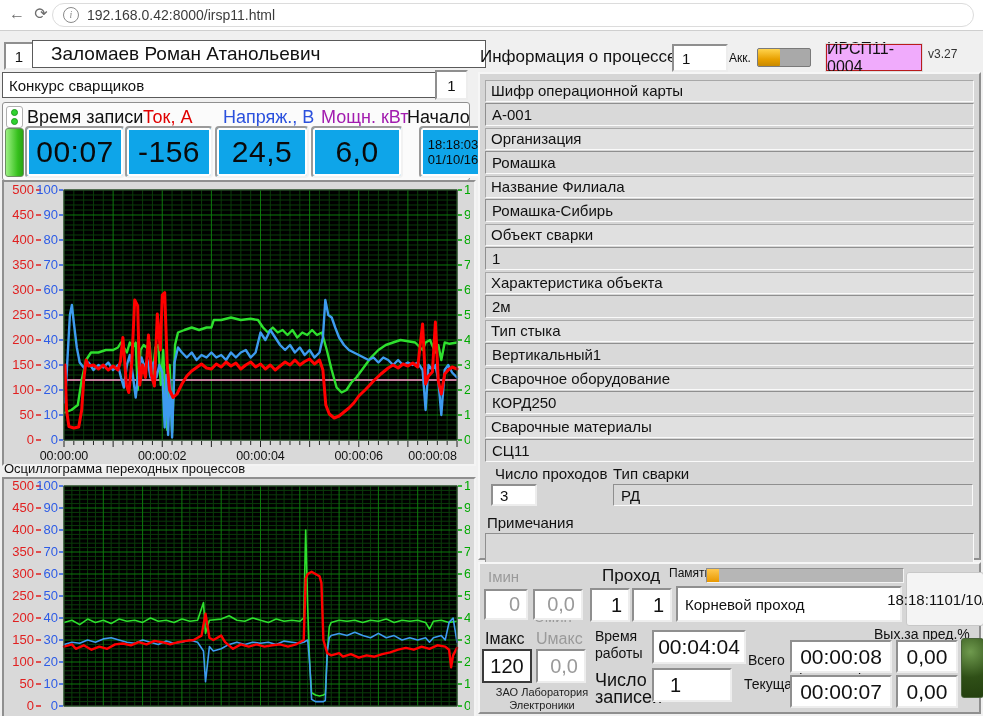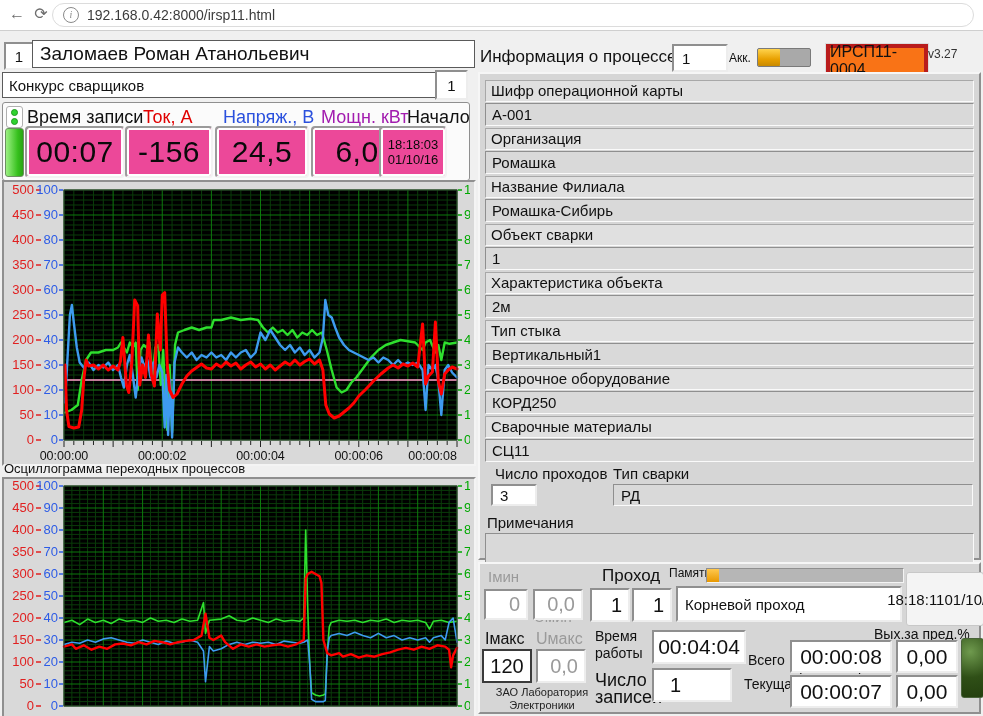--- a/index.html
+++ b/index.html
@@ -11,36 +11,36 @@
   .nav-ico{position:absolute;top:3px;font-size:16px;color:#6d6d6d;width:22px;height:22px;
            text-align:center;line-height:22px;cursor:pointer;}
   .url-box{position:absolute;left:52px;top:3px;width:920px;height:22px;border:1px solid #dcdcdc;
            border-radius:12px;background:#fff;display:flex;align-items:center;}
   .info-ico{width:14px;height:14px;border:1px solid #8a8a8a;border-radius:50%;color:#8a8a8a;
             font-size:10px;line-height:14px;text-align:center;margin:0 8px 0 10px;font-family:"Liberation Serif",serif;font-style:italic;}
   .url-text{font-size:14px;color:#3c3c3c;}
   
   .bezel{background:#fff;border:2px solid;border-color:#8f8f8f #ededed #ededed #8f8f8f;}
   .frame{background:#fff;border:1px solid #5a5a5a;}
-  .disp{background:#ec4899;border:2px solid;border-color:#9a9a9a #f2f2f2 #f2f2f2 #9a9a9a;
+  .disp{background:#0ea5e9;border:2px solid;border-color:#9a9a9a #f2f2f2 #f2f2f2 #9a9a9a;
         border-radius:4px;box-shadow:inset 0 0 0 2px #fff;display:flex;align-items:center;justify-content:center;}
   .sunken{border:2px solid;border-color:#8f8f8f #f4f4f4 #f4f4f4 #8f8f8f;}
   .gray-text{color:#9a9a9a;}
   
   .op-index{left:4px;top:42px;width:26px;height:24px;font-size:15px;display:flex;align-items:center;justify-content:center;}
-  .op-name{left:32px;top:40px;width:434px;height:26px;font-size:19px;display:flex;align-items:center;padding-left:7px;}
+  .op-name{left:32px;top:40px;width:434px;height:26px;font-size:19px;display:flex;align-items:center;padding-left:18px;}
   .event-box{left:2px;top:72px;width:426px;height:24px;font-size:15px;display:flex;align-items:center;padding-left:6px;}
   .event-num{left:435px;top:70px;width:29px;height:26px;font-size:15px;display:flex;align-items:center;justify-content:center;}
   .proc-label{left:480px;top:47px;font-size:17px;}
   .proc-num{left:672px;top:44px;width:44px;height:24px;font-size:15px;display:flex;align-items:center;padding-left:8px;}
   .akk-label{left:729px;top:51px;font-size:12px;}
   .battery{left:757px;top:48px;width:52px;height:17px;background:#a9a9a9;border:1px solid #7a7a7a;border-radius:2px;overflow:hidden;}
   .battery-fill{height:100%;background:linear-gradient(180deg,#ffd34d,#e8a000 60%,#c98a00);border-radius:1px;}
   .device-id{left:826px;top:44px;width:94px;height:25px;font-size:16px;display:flex;align-items:center;justify-content:center;
-             background:#f97316;border:4px solid #b91c1c;outline:1px solid #dcdcdc;}
+             background:#f0abfc;border:1px solid #b91c1c;outline:1px solid #dcdcdc;}
   .version{left:928px;top:47px;font-size:12px;color:#333;}
   
   .live-panel{left:2px;top:102px;width:466px;height:77px;background:#fbfbfb;border:1px solid #8f8f8f;border-radius:3px;}
   .live-label{position:absolute;top:4px;font-size:18px;white-space:nowrap;}
   .led-cluster{position:absolute;left:3px;top:3px;width:15px;height:20px;background:#fff;border:1px solid #b0b0b0;border-radius:3px;}
   .led-dot{position:absolute;left:4px;width:7px;height:7px;border-radius:50%;background:#2fd32f;border:1px solid #1f9a1f;box-sizing:border-box;}
   .green-bar{position:absolute;left:2px;top:25px;width:17px;height:47px;border-radius:3px;border:1px solid #6d8f62;
              background:linear-gradient(90deg,#9cf083,#35c01c 70%,#2aa315);}
   .live-value{position:absolute;top:23px;height:48px;font-size:30px;letter-spacing:.5px;color:#0a0a0a;}
   .live-start{font-size:13px;line-height:15px;text-align:center;flex-direction:column;letter-spacing:0;}
@@ -116,21 +116,21 @@
   <div class="green-bar"></div>
   <span class="live-label" style="left:24px;">Время записи</span>
   <span class="live-label" style="left:140px;color:#e00000;">Ток, А</span>
   <span class="live-label" style="left:220px;color:#2a50dd;">Напряж., В</span>
   <span class="live-label" style="left:318px;color:#a21caf;">Мощн. кВт</span>
   <span class="live-label" style="left:404px;">Начало</span>
   <div class="disp live-value" style="left:22px;width:96px;">00:07</div>
   <div class="disp live-value" style="left:122px;width:84px;">-156</div>
   <div class="disp live-value" style="left:212px;width:90px;">24,5</div>
   <div class="disp live-value" style="left:308px;width:88px;">6,0</div>
-  <div class="disp live-value live-start" style="left:376px;width:64px;">
+  <div class="disp live-value live-start" style="left:416px;width:64px;">
     <span>18:18:03</span>
     <span>01/10/16</span>
   </div>
 </div>
 
 <div class="abs chart-box sunken" style="left:2px;top:180px;width:470px;height:282px;">
   <svg id="chart1" width="466" height="278">
       <rect x="60" y="8" width="393" height="250" fill="#000"></rect>
       <line x1="69.825" y1="8" x2="69.825" y2="258" stroke="#0a3c0a" stroke-width="1"></line>
       <line x1="79.65" y1="8" x2="79.65" y2="258" stroke="#0a3c0a" stroke-width="1"></line>

